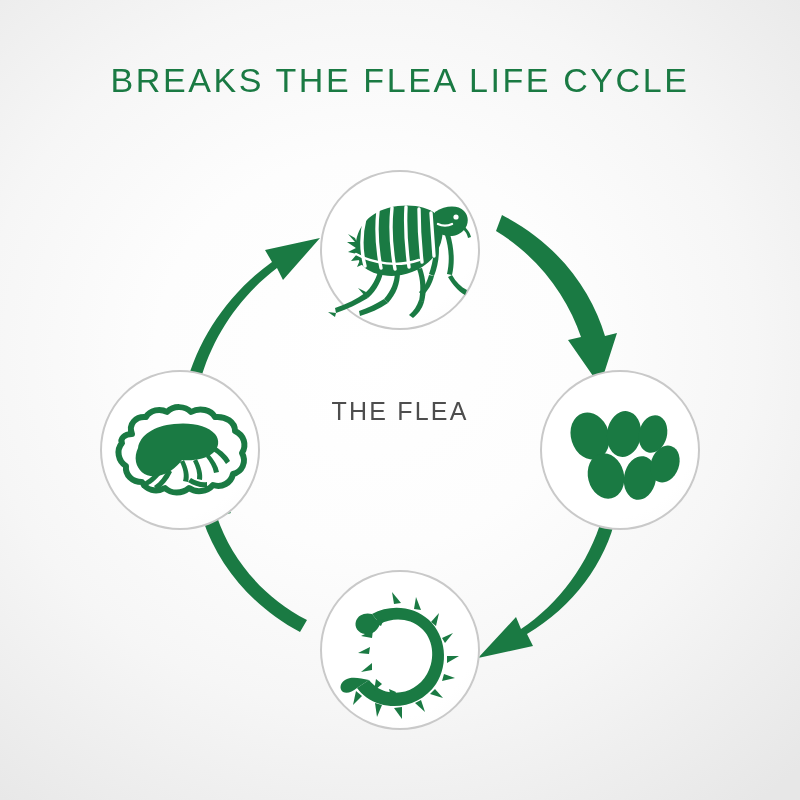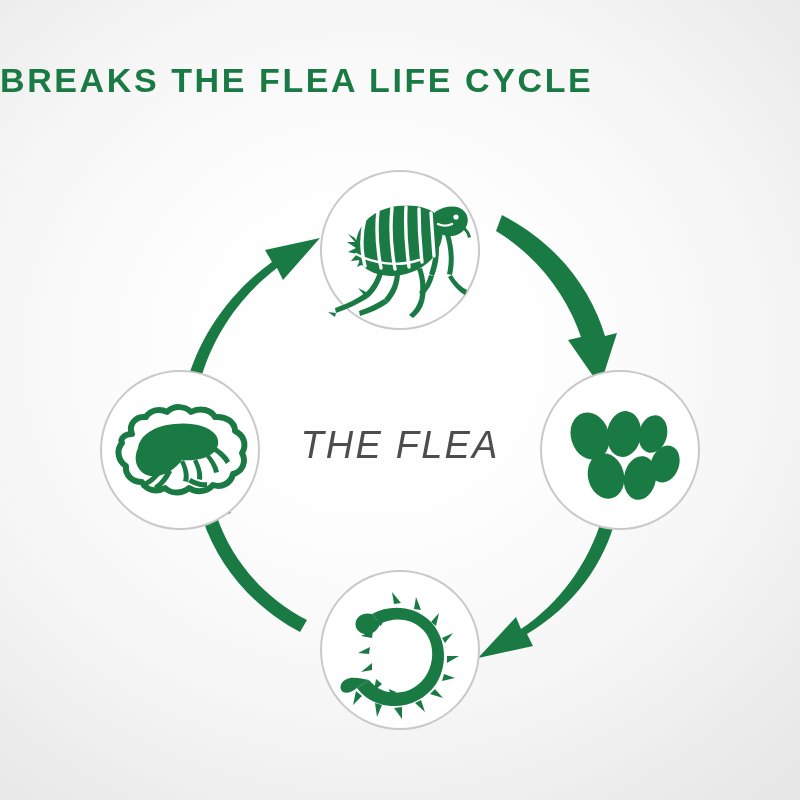--- a/index.html
+++ b/index.html
@@ -19,42 +19,41 @@
       radial-gradient(ellipse 78% 72% at 46% 44%, #ffffff 0%, #fdfdfd 34%, #f6f6f6 62%, #eeeeee 82%, #e7e7e7 100%),
       linear-gradient(135deg, #e9e9e9 0%, #f7f7f7 30%, #fefefe 50%, #f4f4f4 72%, #e6e6e6 100%);
   }
 
   
   #title {
     position: absolute;
     top: 60px;
     left: 0;
     width: 800px;
-    text-align: left;
+    text-align: center;
     color: #1a7a43;
     font-size: 34px;
-    font-weight: bold;
+    font-weight: normal;
     letter-spacing: 2.6px;
     line-height: 40px;
     white-space: nowrap;
   }
 
   
   #center-label {
     position: absolute;
     left: 250px;
-    top: 426px;
+    top: 392px;
     width: 300px;
     text-align: center;
     color: #4d4d4d;
-    font-size: 38px;
+    font-size: 25px;
     font-weight: 300;
     letter-spacing: 2.2px;
     line-height: 38px;
-    font-style: italic;
   }
   #center-label div { white-space: nowrap; }
 
   
   .stage {
     position: absolute;
     width: 160px;
     height: 160px;
     border-radius: 50%;
     border: 2px solid #c9c9c9;

